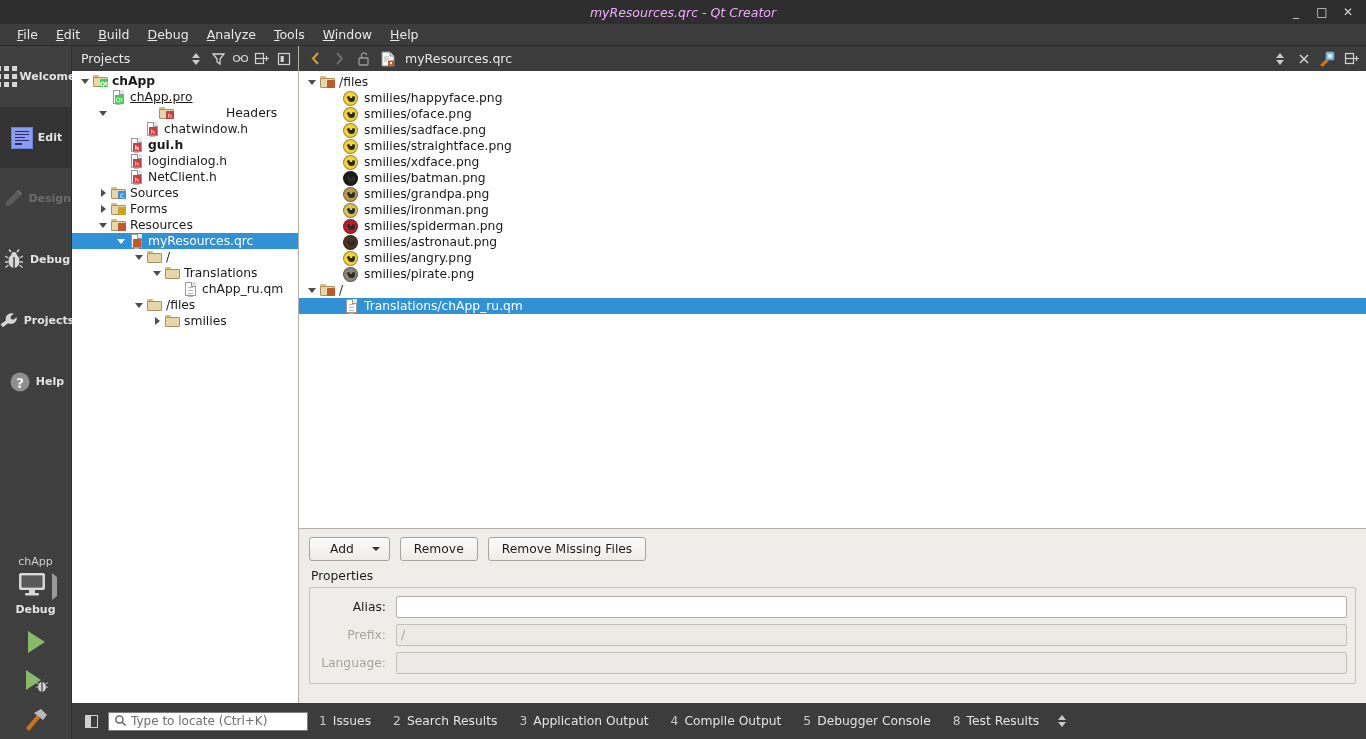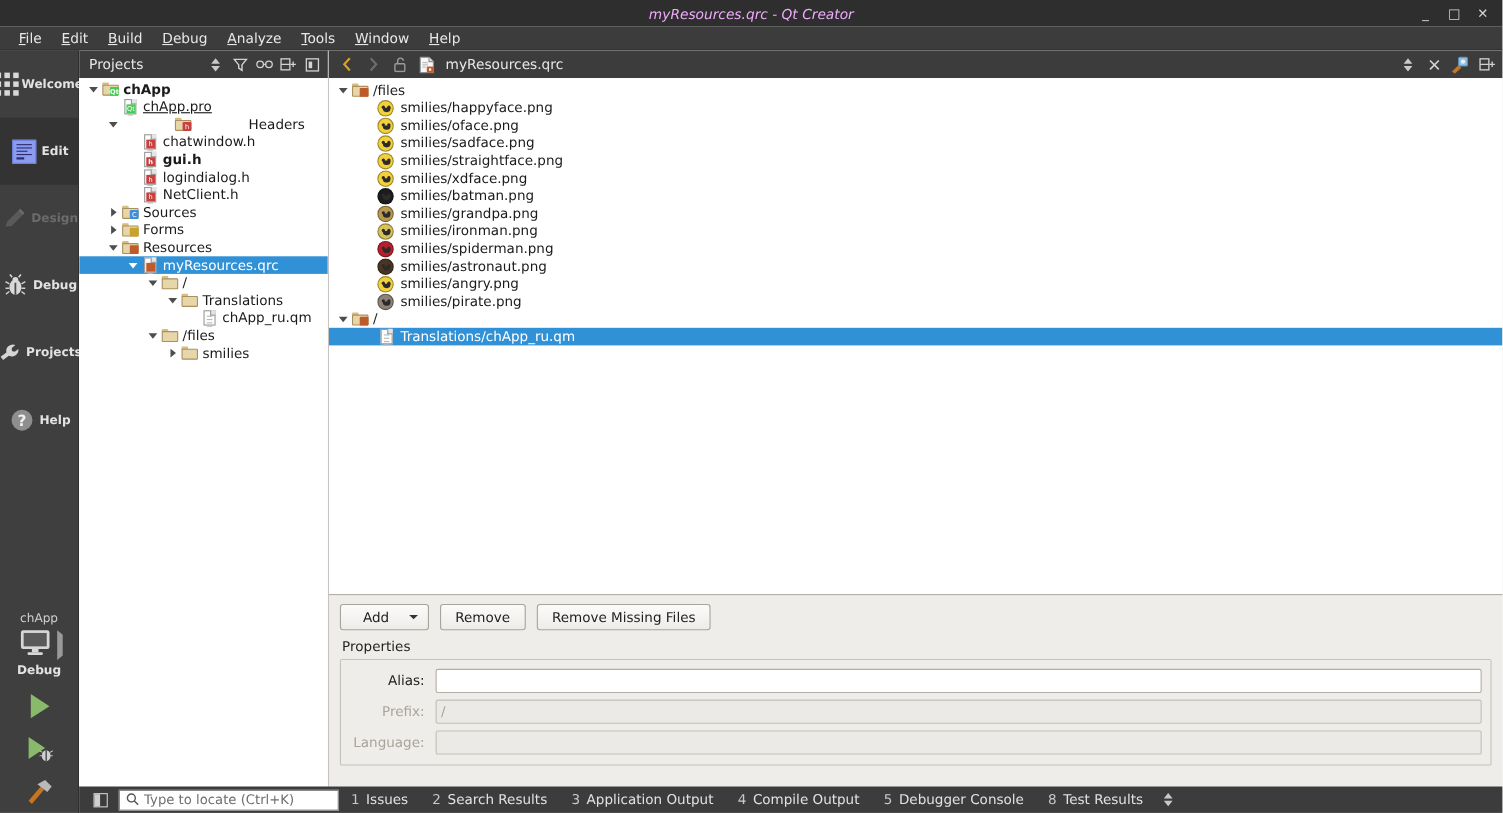--- a/index.html
+++ b/index.html
@@ -164,21 +164,21 @@
   .prow { display:flex; align-items:center; height: 23px; margin-bottom: 5px; }
   .prow:last-child { margin-bottom: 0; }
   .plabel { width: 78px; text-align: right; padding-right: 10px; font-size:12.3px; color:#1d1d1d;}
   .prow.dis .plabel { color: #a9a49b; }
   .pinput { flex:1; height: 22px; border:1px solid #b3aea5; background:#ffffff;
     border-radius:2px; font-size:12.3px; color:#1d1d1d; padding: 0 4px;
     display:flex; align-items:center; }
   .prow.dis .pinput { background:#eceae6; border-color:#c4bfb7; color:#a9a49b; }
 
   
-  #statusbar { height: 24px; background: #3c3c3c; display:flex; align-items:center;
+  #statusbar { height: 36px; background: #3c3c3c; display:flex; align-items:center;
     padding-left: 8px; gap: 0; flex: none; }
   #sbtoggle { width: 22px; height: 18px; display:flex;align-items:center;justify-content:center;
     margin-right: 6px; cursor:default;}
   .tgl { width: 13px; height: 13px; border:1px solid #cfcfcf; display:flex;}
   .tgl i { width: 5px; background:#cfcfcf; }
   #locator { width: 200px; height: 19px; background:#fff; border:1px solid #7e7e7e;
     display:flex; align-items:center; padding: 0 5px; gap: 4px; }
   #locator .ph { font-size:12px; color:#6f6f6f; }
   .sbitem { display:flex; align-items:center; gap:6px; padding: 0 11px; cursor:default;}
   .sbitem .num { font-size:12.3px; color:#c9c9c9; }
@@ -409,21 +409,21 @@
               </span>
               <span class="ticon">
                 <div class="fold">
                   <div class="tab"></div>
                   <div class="body"></div>
                   <div class="badge h">h</div>
                 </div>
               </span>
               <span class="tlabel">Headers</span>
             </div>
-            <div class="trow" style="padding-left: 42px;">
+            <div class="trow" style="padding-left: 58px;">
               <span class="arrow none">
                 <span class="tri-r"></span>
               </span>
               <span class="ticon">
                 <div class="page">
                   <div class="lines">
                     <i></i>
                     <i></i>
                     <i></i>
                     <i></i>

